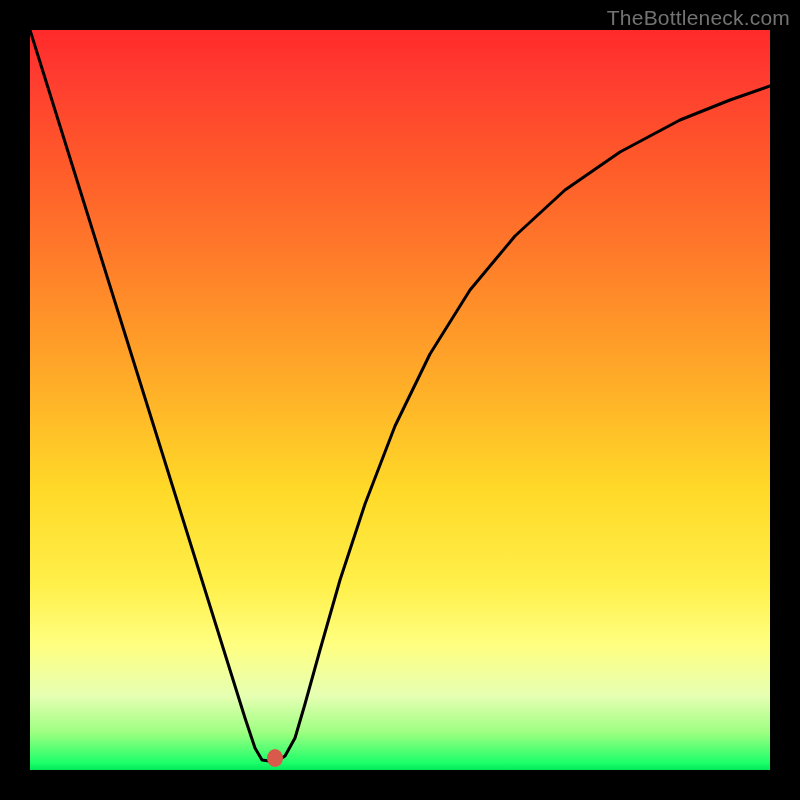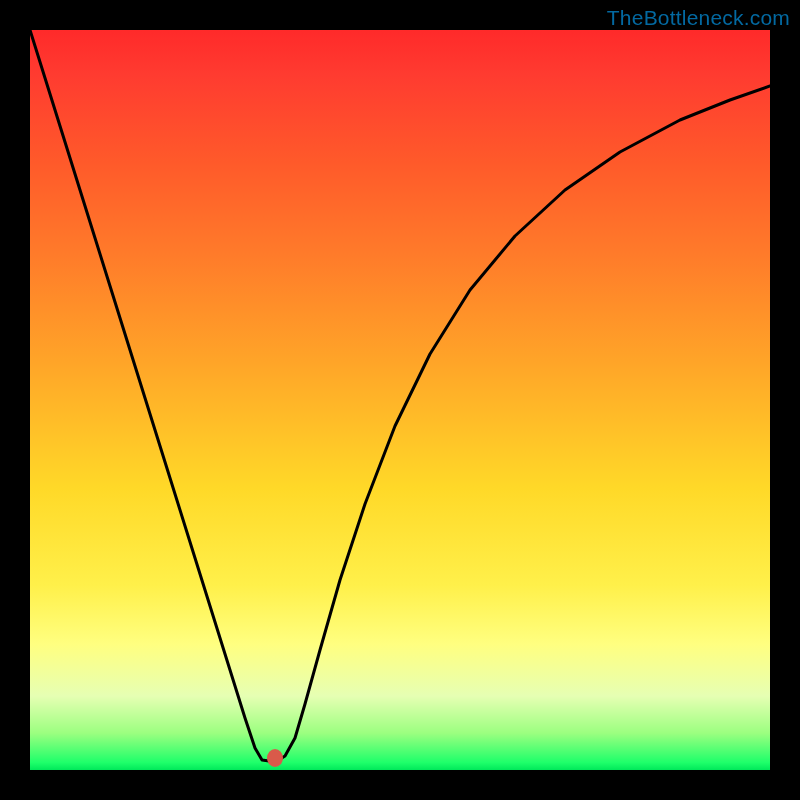--- a/index.html
+++ b/index.html
@@ -42,21 +42,21 @@
     position: absolute;
     left: 0;
     top: 0;
     width: 740px;
     height: 740px;
   }
   .watermark {
     position: absolute;
     top: 6px;
     right: 10px;
-    color: #0369a1;
+    color: #737373;
     font-size: 21px;
     font-weight: 500;
     letter-spacing: 0.2px;
     user-select: none;
   }
 </style>
 </head>
 <body>
 
 <div class="stage">

